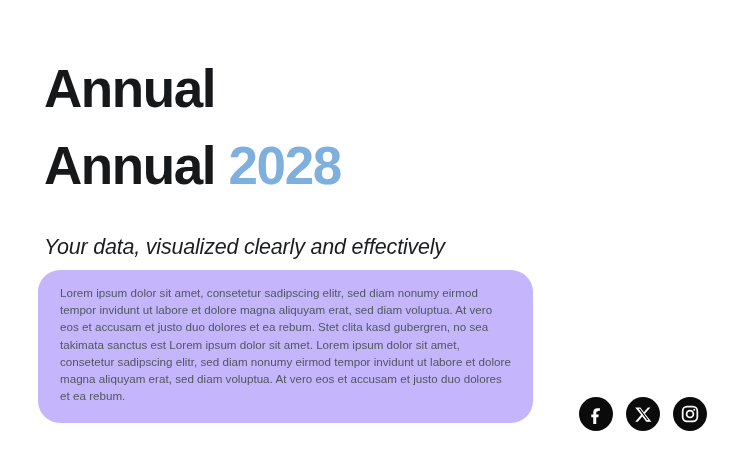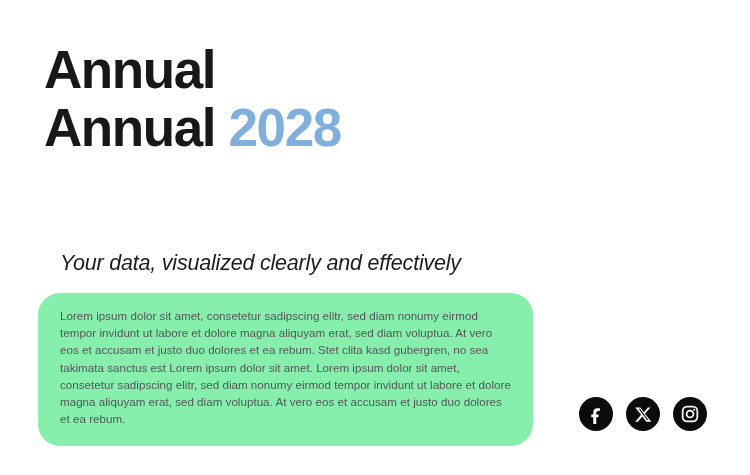--- a/index.html
+++ b/index.html
@@ -28,49 +28,49 @@
     width: 660px;
     margin: 0;
     font-family: "Liberation Sans", sans-serif;
     font-size: 53px;
     line-height: 58px;
     font-weight: 700;
     letter-spacing: -1.4px;
     color: #17181a;
     white-space: nowrap;
   }
-  .headline .line { display: block; }
+  .headline .line { display: block; margin-top: 19px; }
   .headline .year {
     color: #7fb0dd;
   }
 
   
   .subtitle {
     position: absolute;
     left: 44px;
     top: 234px;
-    margin: 16px;
+    margin: 0;
     font-family: "Liberation Sans", sans-serif;
     font-size: 21.5px;
     line-height: 26px;
     font-style: italic;
     font-weight: 400;
     letter-spacing: -0.2px;
     color: #1c1d1f;
     white-space: nowrap;
   }
 
   
   .body-card {
     position: absolute;
     left: 38px;
-    top: 293px;
+    top: 270px;
     width: 495px;
     height: 153px;
-    background: #86efac;
+    background: #c4b5fd;
     border-radius: 22px;
     box-sizing: border-box;
     padding: 14px 22px 18px 22px;
   }
   .body-text {
     margin: 0;
     font-family: "Liberation Sans", sans-serif;
     font-size: 11.6px;
     line-height: 17.2px;
     color: #54565b;

